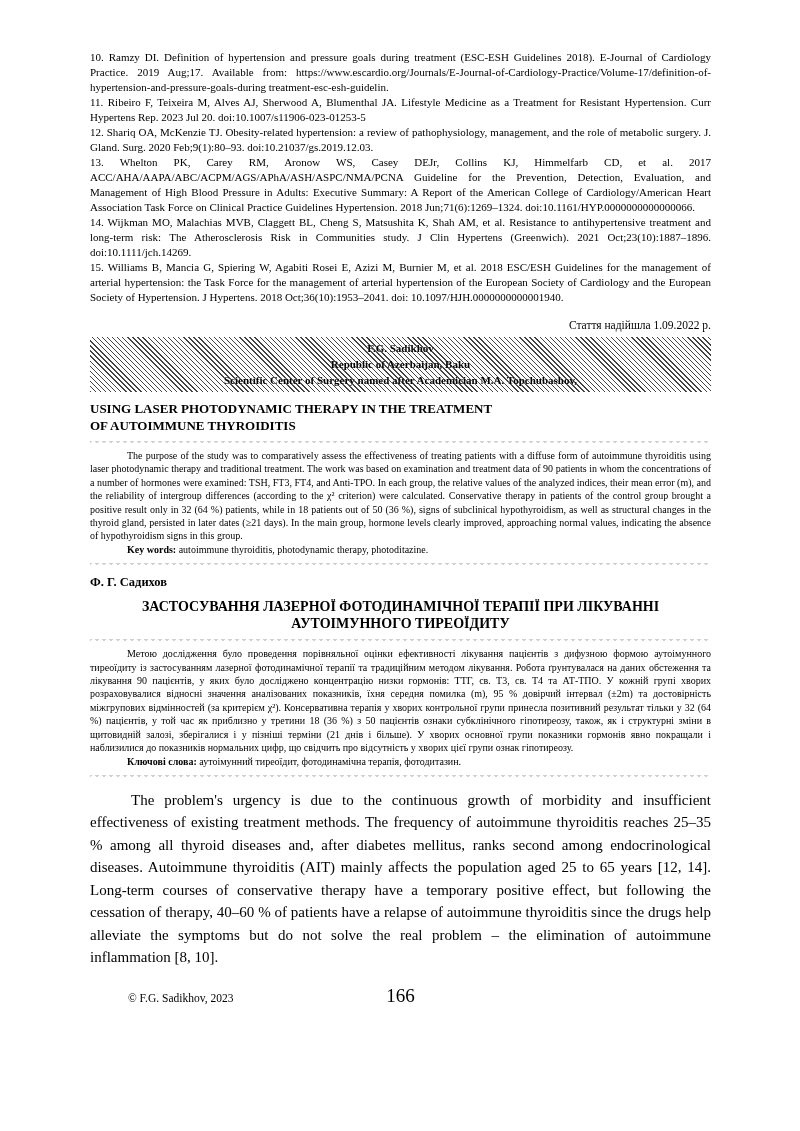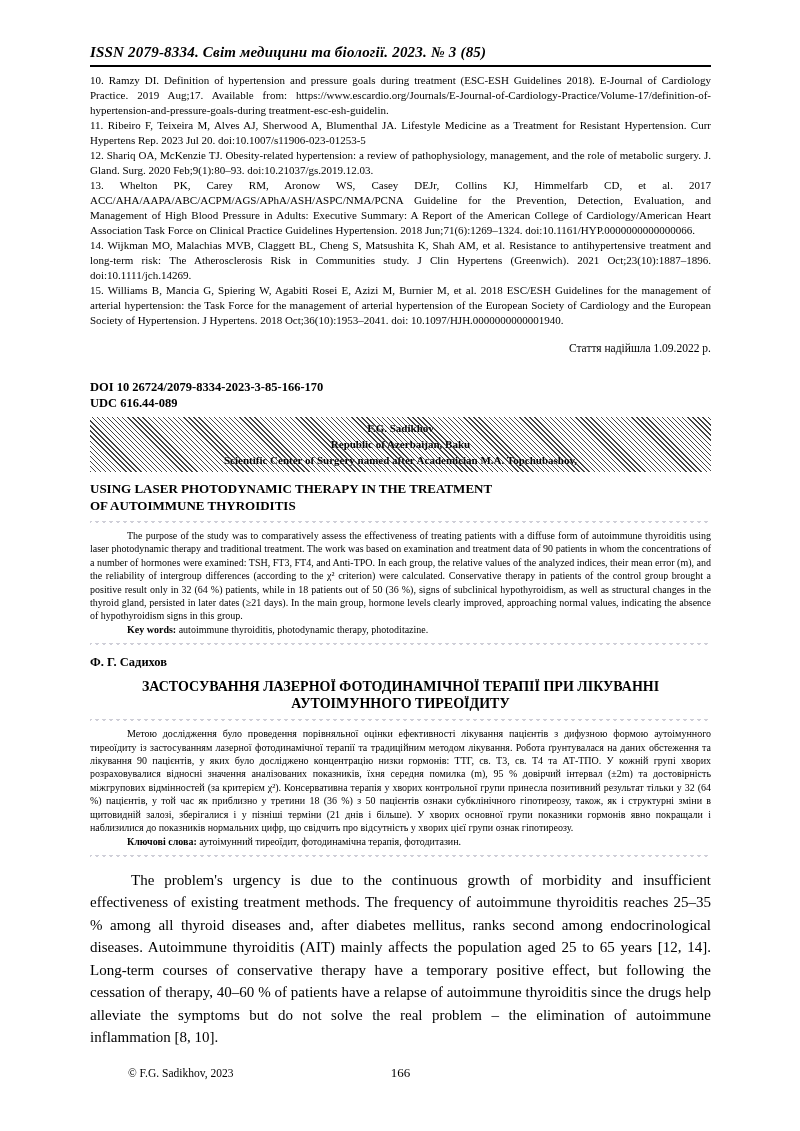--- a/index.html
+++ b/index.html
@@ -67,44 +67,39 @@
   
   .body-text { margin-top: 11px; font-size: 15px; line-height: 22.5px; text-align: justify; }
   .body-text p { margin: 0; text-indent: 41px; }
   
   .footer {
     margin-top: 16px;
     display: grid; grid-template-columns: 1fr auto 1fr; align-items: baseline;
     font-size: 11.5px;
   }
   .copyright { padding-left: 38px; }
-  .page-number { font-size: 13px; text-align: center; }
+  .page-number { font-size: 19px; text-align: center; }
 </style>
 </head>
 <body>
 
 <div class="page">
 
-  <div class="journal-header">ISSN 2079-8334. Світ медицини та біології. 2023. № 3 (85)</div>
 
   <div class="refs">
     <p>10. Ramzy DI. Definition of hypertension and pressure goals during treatment (ESC-ESH Guidelines 2018). E-Journal of Cardiology Practice. 2019 Aug;17. Available from: https://www.escardio.org/Journals/E-Journal-of-Cardiology-Practice/Volume-17/definition-of-hypertension-and-pressure-goals-during treatment-esc-esh-guidelin.</p>
     <p>11. Ribeiro F, Teixeira M, Alves AJ, Sherwood A, Blumenthal JA. Lifestyle Medicine as a Treatment for Resistant Hypertension. Curr Hypertens Rep. 2023 Jul 20. doi:10.1007/s11906-023-01253-5</p>
     <p>12. Shariq OA, McKenzie TJ. Obesity-related hypertension: a review of pathophysiology, management, and the role of metabolic surgery. J. Gland. Surg. 2020 Feb;9(1):80–93. doi:10.21037/gs.2019.12.03.</p>
     <p>13. Whelton PK, Carey RM, Aronow WS, Casey DEJr, Collins KJ, Himmelfarb CD, et al. 2017 ACC/AHA/AAPA/ABC/ACPM/AGS/APhA/ASH/ASPC/NMA/PCNA Guideline for the Prevention, Detection, Evaluation, and Management of High Blood Pressure in Adults: Executive Summary: A Report of the American College of Cardiology/American Heart Association Task Force on Clinical Practice Guidelines Hypertension. 2018 Jun;71(6):1269–1324. doi:10.1161/HYP.0000000000000066.</p>
     <p>14. Wijkman MO, Malachias MVB, Claggett BL, Cheng S, Matsushita K, Shah AM, et al. Resistance to antihypertensive treatment and long-term risk: The Atherosclerosis Risk in Communities study. J Clin Hypertens (Greenwich). 2021 Oct;23(10):1887–1896. doi:10.1111/jch.14269.</p>
     <p>15. Williams B, Mancia G, Spiering W, Agabiti Rosei E, Azizi M, Burnier M, et al. 2018 ESC/ESH Guidelines for the management of arterial hypertension: the Task Force for the management of arterial hypertension of the European Society of Cardiology and the European Society of Hypertension. J Hypertens. 2018 Oct;36(10):1953–2041. doi: 10.1097/HJH.0000000000001940.</p>
   </div>
 
   <div class="received">Стаття надійшла 1.09.2022 р.</div>
 
-  <div class="doi-udc">
-    <div>DOI 10 26724/2079-8334-2023-3-85-166-170</div>
-    <div>UDC 616.44-089</div>
-  </div>
 
   <div class="hatch">
     <div>F.G. Sadikhov</div>
     <div>Republic of Azerbaijan, Baku</div>
     <div>Scientific Center of Surgery named after Academician M.A. Topchubashov,</div>
   </div>
 
   <div class="title-en">USING LASER PHOTODYNAMIC THERAPY IN THE TREATMENT
 OF AUTOIMMUNE THYROIDITIS</div>
 

